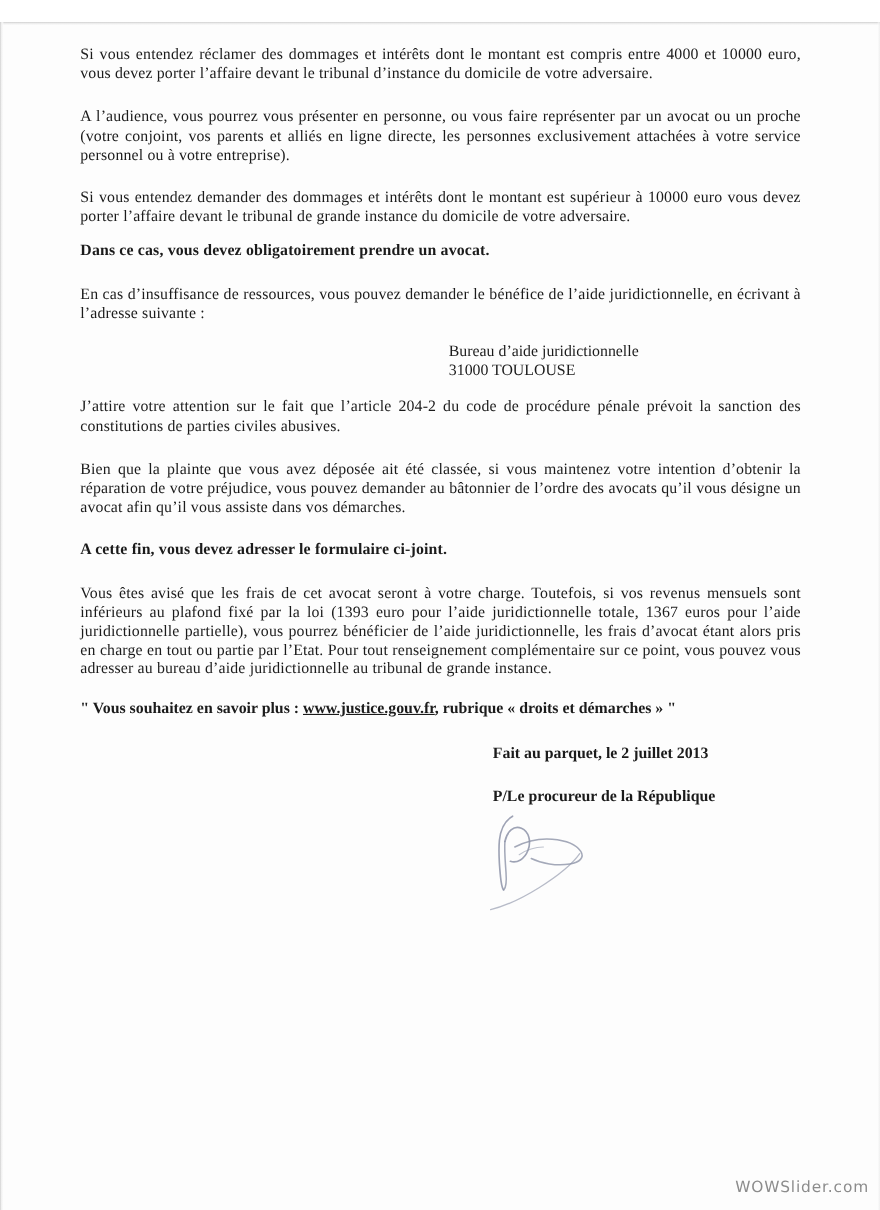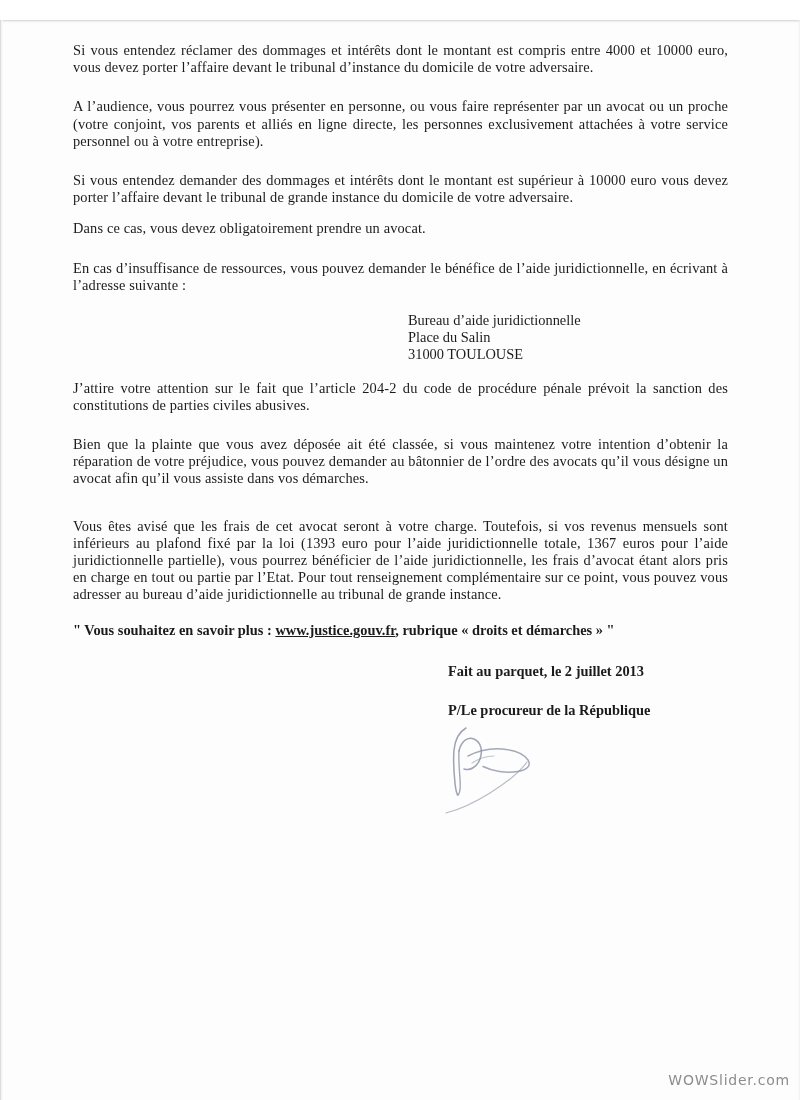--- a/index.html
+++ b/index.html
@@ -54,20 +54,21 @@
   p.para {
     margin: 0 0 14px 0;
     font-size: 14.4px;
     line-height: 17.2px;
     text-align: justify;
     text-justify: inter-word;
     letter-spacing: .01em;
   }
   p.para.last-left {
     text-align: left;
+    font-weight: bold;
   }
   .spacer-sm { height: 8px; }
 
   
   .address-block {
     margin: 18px 0 16px 0;
     padding-left: 335px;
     font-size: 14.4px;
     line-height: 17.2px;
   }
@@ -138,32 +139,32 @@
 
     <p class="para">Si vous entendez demander des dommages et intérêts dont le montant est supérieur à 10000 euro vous devez porter l’affaire devant le tribunal de grande instance du domicile de votre adversaire.</p>
     <p class="para last-left">Dans ce cas, vous devez obligatoirement prendre un avocat.</p>
 
     <div class="spacer-sm"></div>
 
     <p class="para">En cas d’insuffisance de ressources, vous pouvez demander le bénéfice de l’aide juridictionnelle, en écrivant à l’adresse suivante :</p>
 
     <div class="address-block">
       <div>Bureau d’aide juridictionnelle</div>
-      <div>Place du Salin</div>
       <div>31000 TOULOUSE</div>
     </div>
 
     <p class="para">J’attire votre attention sur le fait que l’article 204-2 du code de procédure pénale prévoit la sanction des constitutions de parties civiles abusives.</p>
 
     <div class="spacer-sm"></div>
 
     <p class="para">Bien que la plainte que vous avez déposée ait été classée, si vous maintenez votre intention d’obtenir la réparation de votre préjudice, vous pouvez demander au bâtonnier de l’ordre des avocats qu’il vous désigne un avocat afin qu’il vous assiste dans vos démarches.</p>
 
     <div class="spacer-sm"></div>
 
+    <p class="para last-left">A cette fin, vous devez adresser le formulaire ci-joint.</p>
 
     <div class="spacer-sm"></div>
 
     <p class="para">Vous êtes avisé que les frais de cet avocat seront à votre charge. Toutefois, si vos revenus mensuels sont inférieurs au plafond fixé par la loi (1393 euro pour l’aide juridictionnelle totale, 1367 euros pour l’aide juridictionnelle partielle), vous pourrez bénéficier de l’aide juridictionnelle, les frais d’avocat étant alors pris en charge en tout ou partie par l’Etat. Pour tout renseignement complémentaire sur ce point, vous pouvez vous adresser au bureau d’aide juridictionnelle au tribunal de grande instance.</p>
 
     <div class="bold-line">
       <span>" Vous souhaitez en savoir plus : </span><span class="url">www.justice.gouv.fr</span><span>, rubrique « droits et démarches » "</span>
     </div>
 
 

